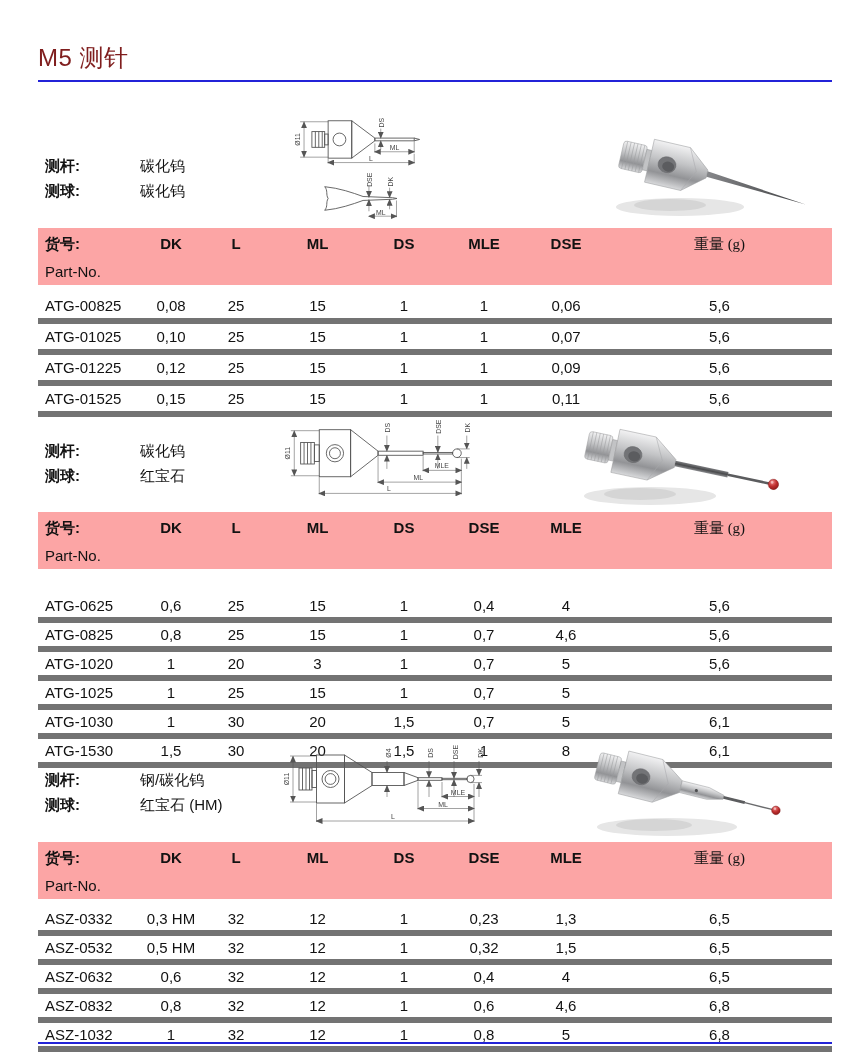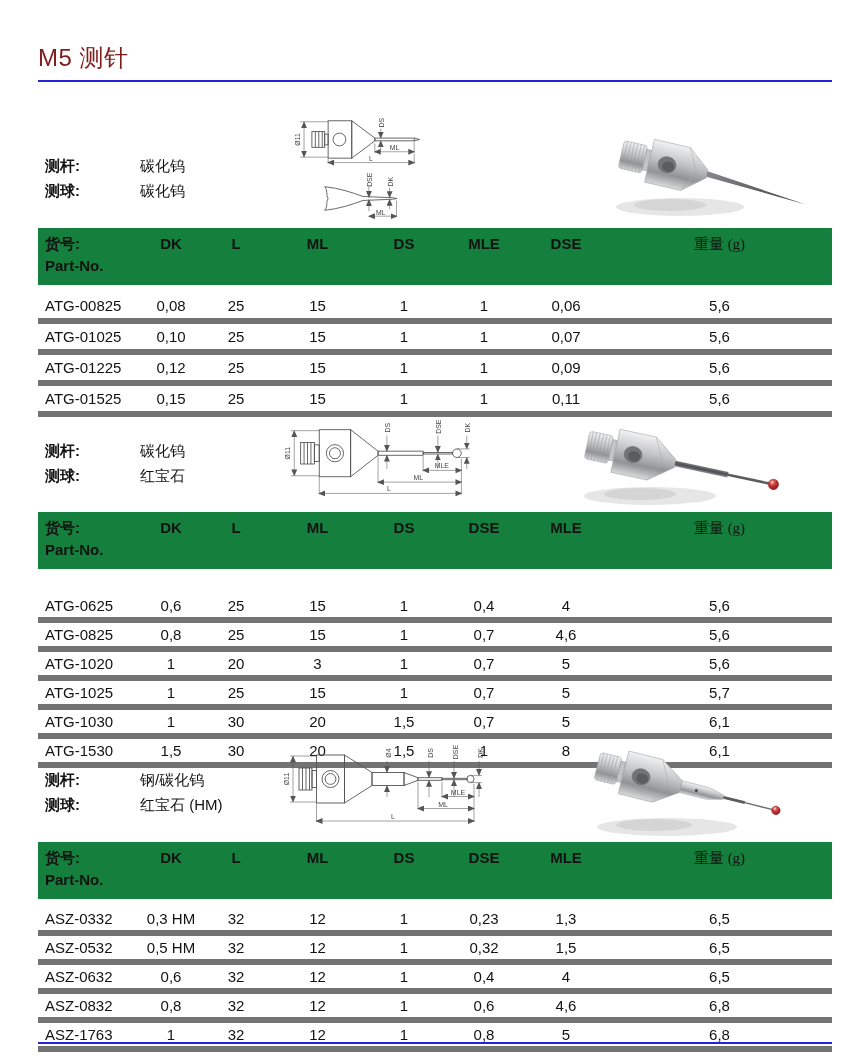--- a/index.html
+++ b/index.html
@@ -6,25 +6,25 @@
   .page{position:relative;width:862px;height:1058px;background:#fff;overflow:hidden;
         font-family:"Liberation Sans",sans-serif;color:#121212;}
   .title{position:absolute;left:38px;top:42px;font-size:24px;letter-spacing:.5px;}
   .rule{position:absolute;left:38px;width:794px;height:2px;}
   .rule.top{top:80px;} .rule.bottom{top:1042px;}
   .section{position:absolute;left:0;width:762px;}
   .sec1{top:105px;height:300px;} .sec2{top:408px;height:320px;} .sec3{top:735px;height:300px;}
   .lbl{position:absolute;left:45px;font-size:15px;font-weight:bold;}
   .val{position:absolute;left:140px;font-size:15px;}
   .drawing,.photo{position:absolute;}
-  .thead{position:absolute;left:38px;width:794px;height:57px;background:#15803d;}
+  .thead{position:absolute;left:38px;width:794px;height:57px;background:#fca5a5;}
   .grid8{display:grid;grid-template-columns:102px 62px 68px 95px 78px 82px 82px 1fr;}
   .hc{font-weight:bold;font-size:15px;text-align:center;padding-top:7px;}
   .hc.first{text-align:left;padding-left:7px;}
-  .h-en{font-weight:bold;margin-top:3px;font-size:15px;}
+  .h-en{font-weight:normal;margin-top:9px;font-size:15px;}
   .hc.weight{font-family:"Liberation Serif",serif;font-weight:normal;}
   .tbody{position:absolute;left:38px;width:794px;}
   .trow{border-bottom:6px solid #737373;align-items:center;font-size:15px;}
   .sec1 .trow{height:25px;} .sec2 .trow{height:23px;} .sec3 .trow{height:23px;}
   .tcell{text-align:center;white-space:nowrap;}
   .tcell.first{text-align:left;padding-left:7px;}
   svg text{font-family:"Liberation Sans",sans-serif;font-size:7px;fill:#444;stroke:none;}
 </style>
 </head>
 <body>
@@ -319,21 +319,20 @@
           <div class="tcell">5,6</div>
         </div>
         <div class="trow grid8">
           <div class="tcell first">ATG-1025</div>
           <div class="tcell">1</div>
           <div class="tcell">25</div>
           <div class="tcell">15</div>
           <div class="tcell">1</div>
           <div class="tcell">0,7</div>
           <div class="tcell">5</div>
-          <div class="tcell">5,7</div>
         </div>
         <div class="trow grid8">
           <div class="tcell first">ATG-1030</div>
           <div class="tcell">1</div>
           <div class="tcell">30</div>
           <div class="tcell">20</div>
           <div class="tcell">1,5</div>
           <div class="tcell">0,7</div>
           <div class="tcell">5</div>
           <div class="tcell">6,1</div>
@@ -498,21 +497,21 @@
           <div class="tcell first">ASZ-0832</div>
           <div class="tcell">0,8</div>
           <div class="tcell">32</div>
           <div class="tcell">12</div>
           <div class="tcell">1</div>
           <div class="tcell">0,6</div>
           <div class="tcell">4,6</div>
           <div class="tcell">6,8</div>
         </div>
         <div class="trow grid8">
-          <div class="tcell first">ASZ-1763</div>
+          <div class="tcell first">ASZ-1032</div>
           <div class="tcell">1</div>
           <div class="tcell">32</div>
           <div class="tcell">12</div>
           <div class="tcell">1</div>
           <div class="tcell">0,8</div>
           <div class="tcell">5</div>
           <div class="tcell">6,8</div>
         </div>
       </div>
   </div>

